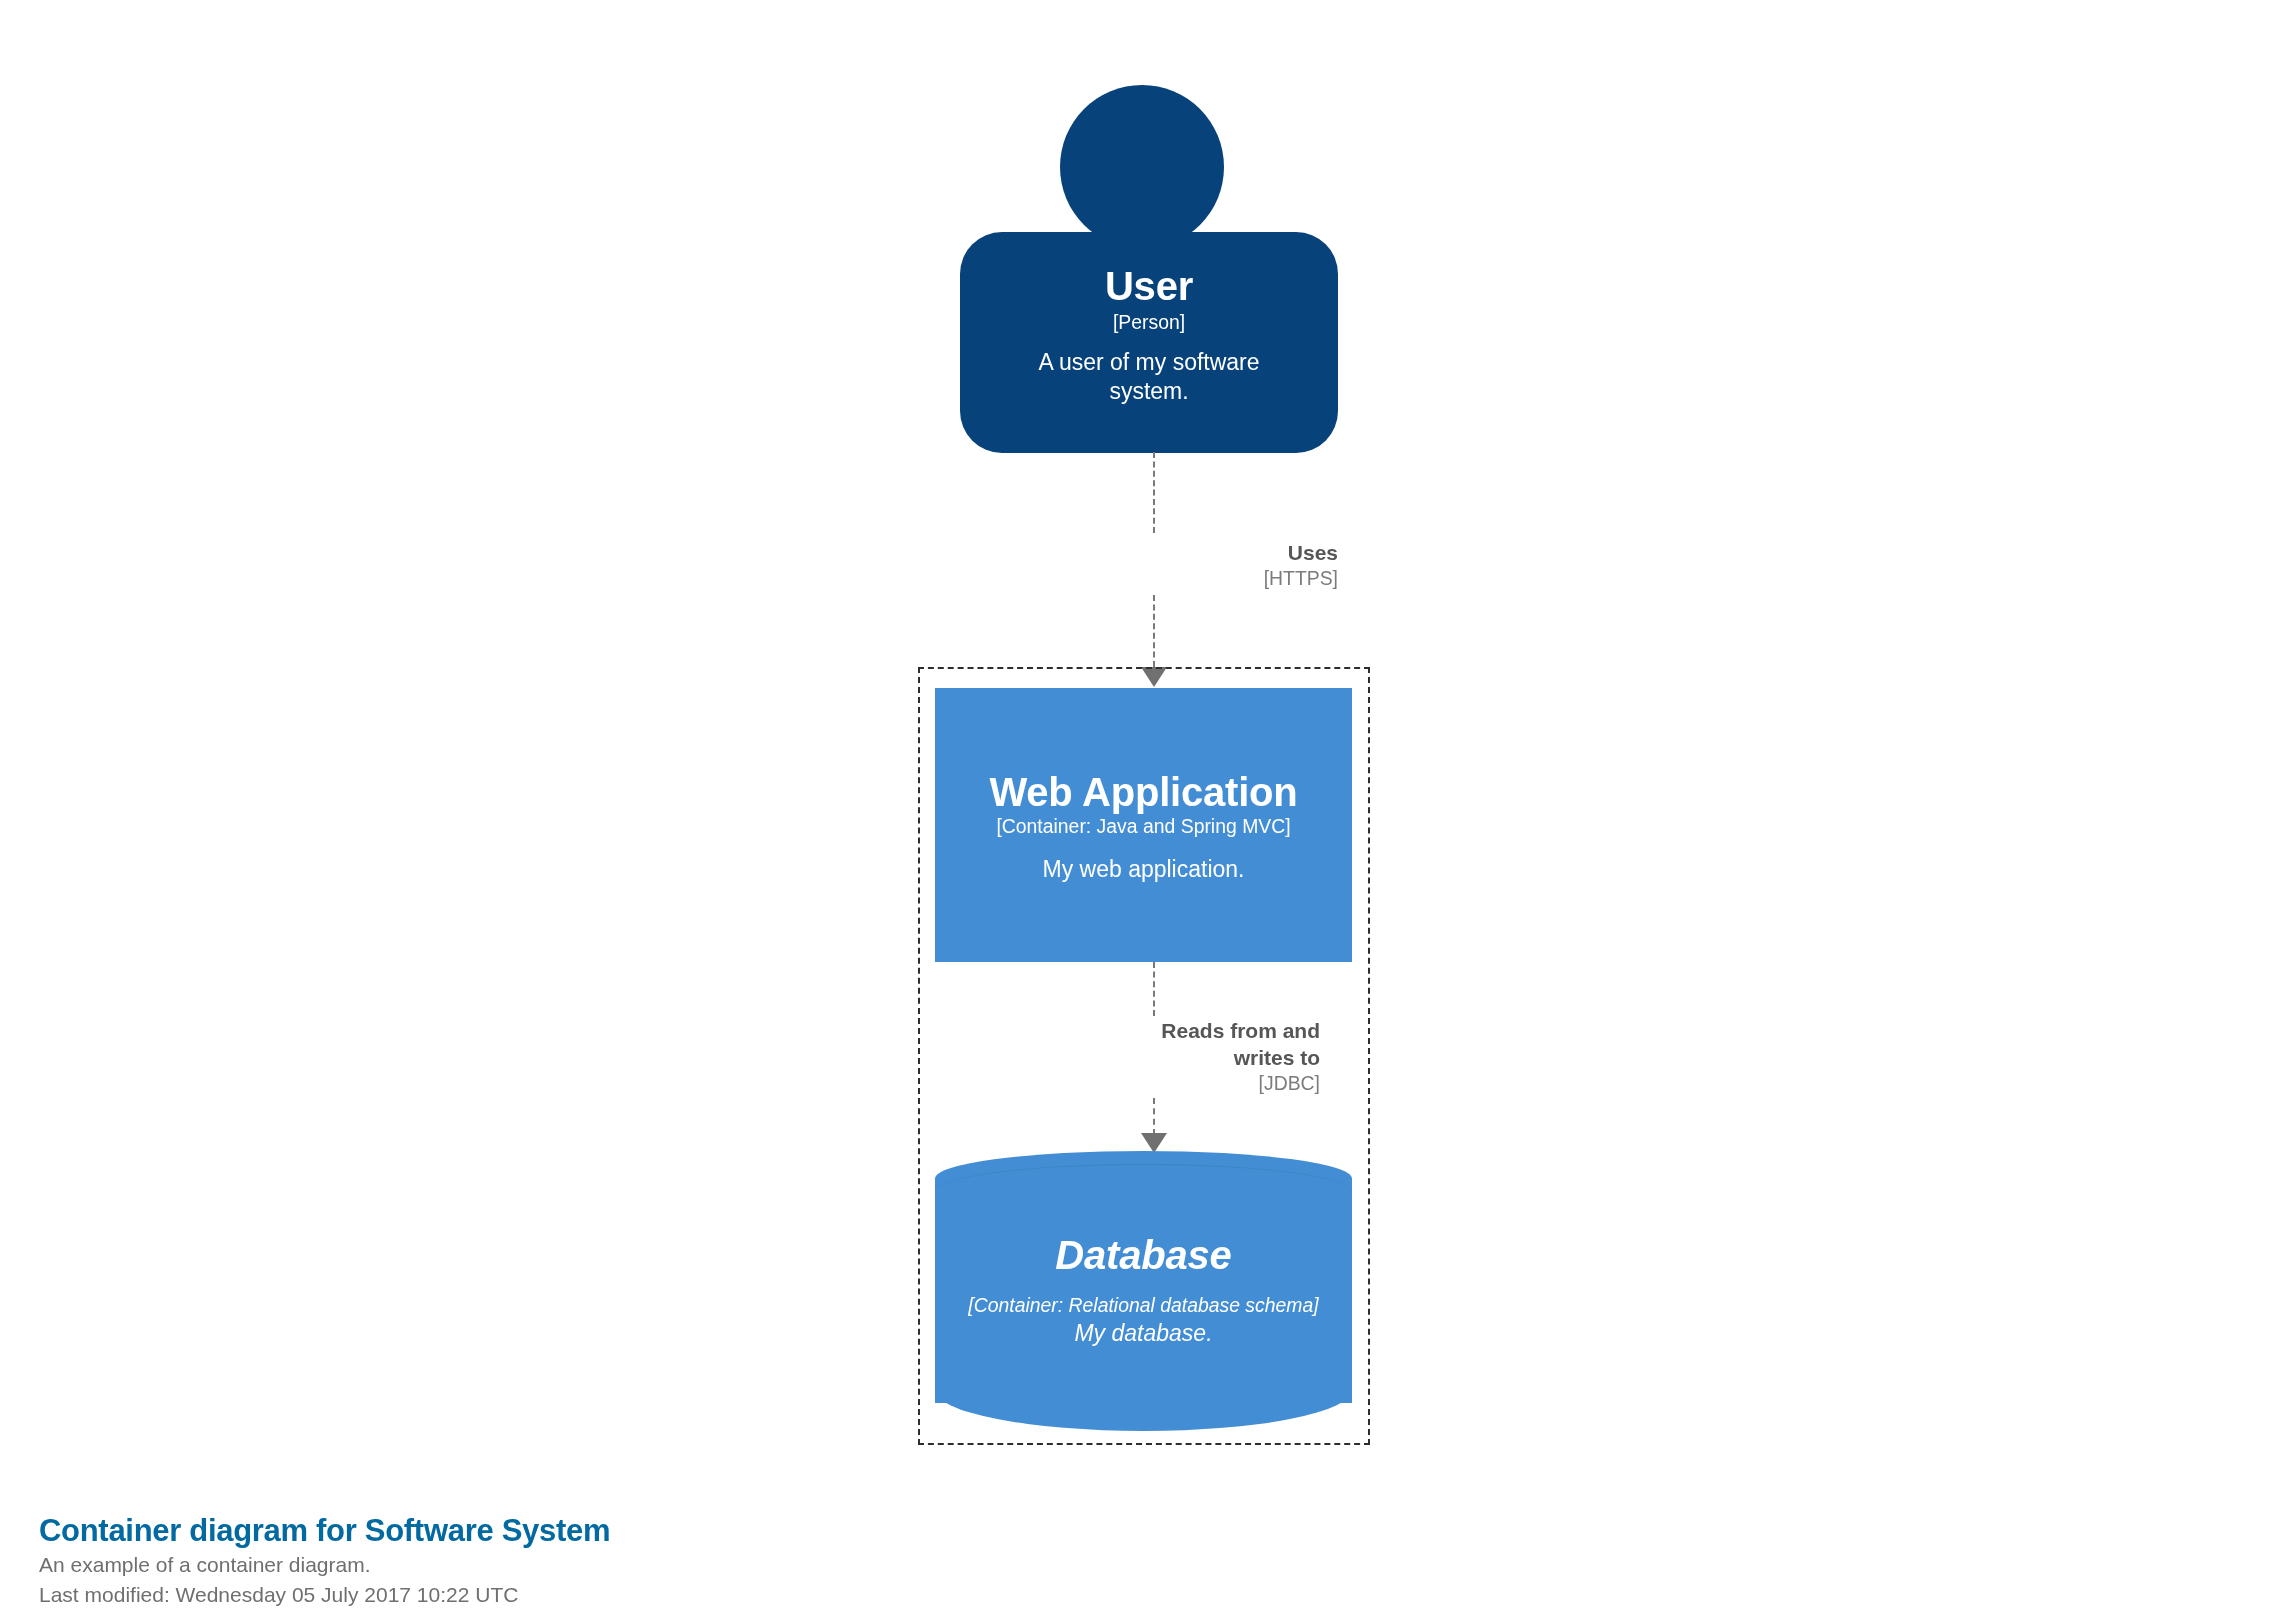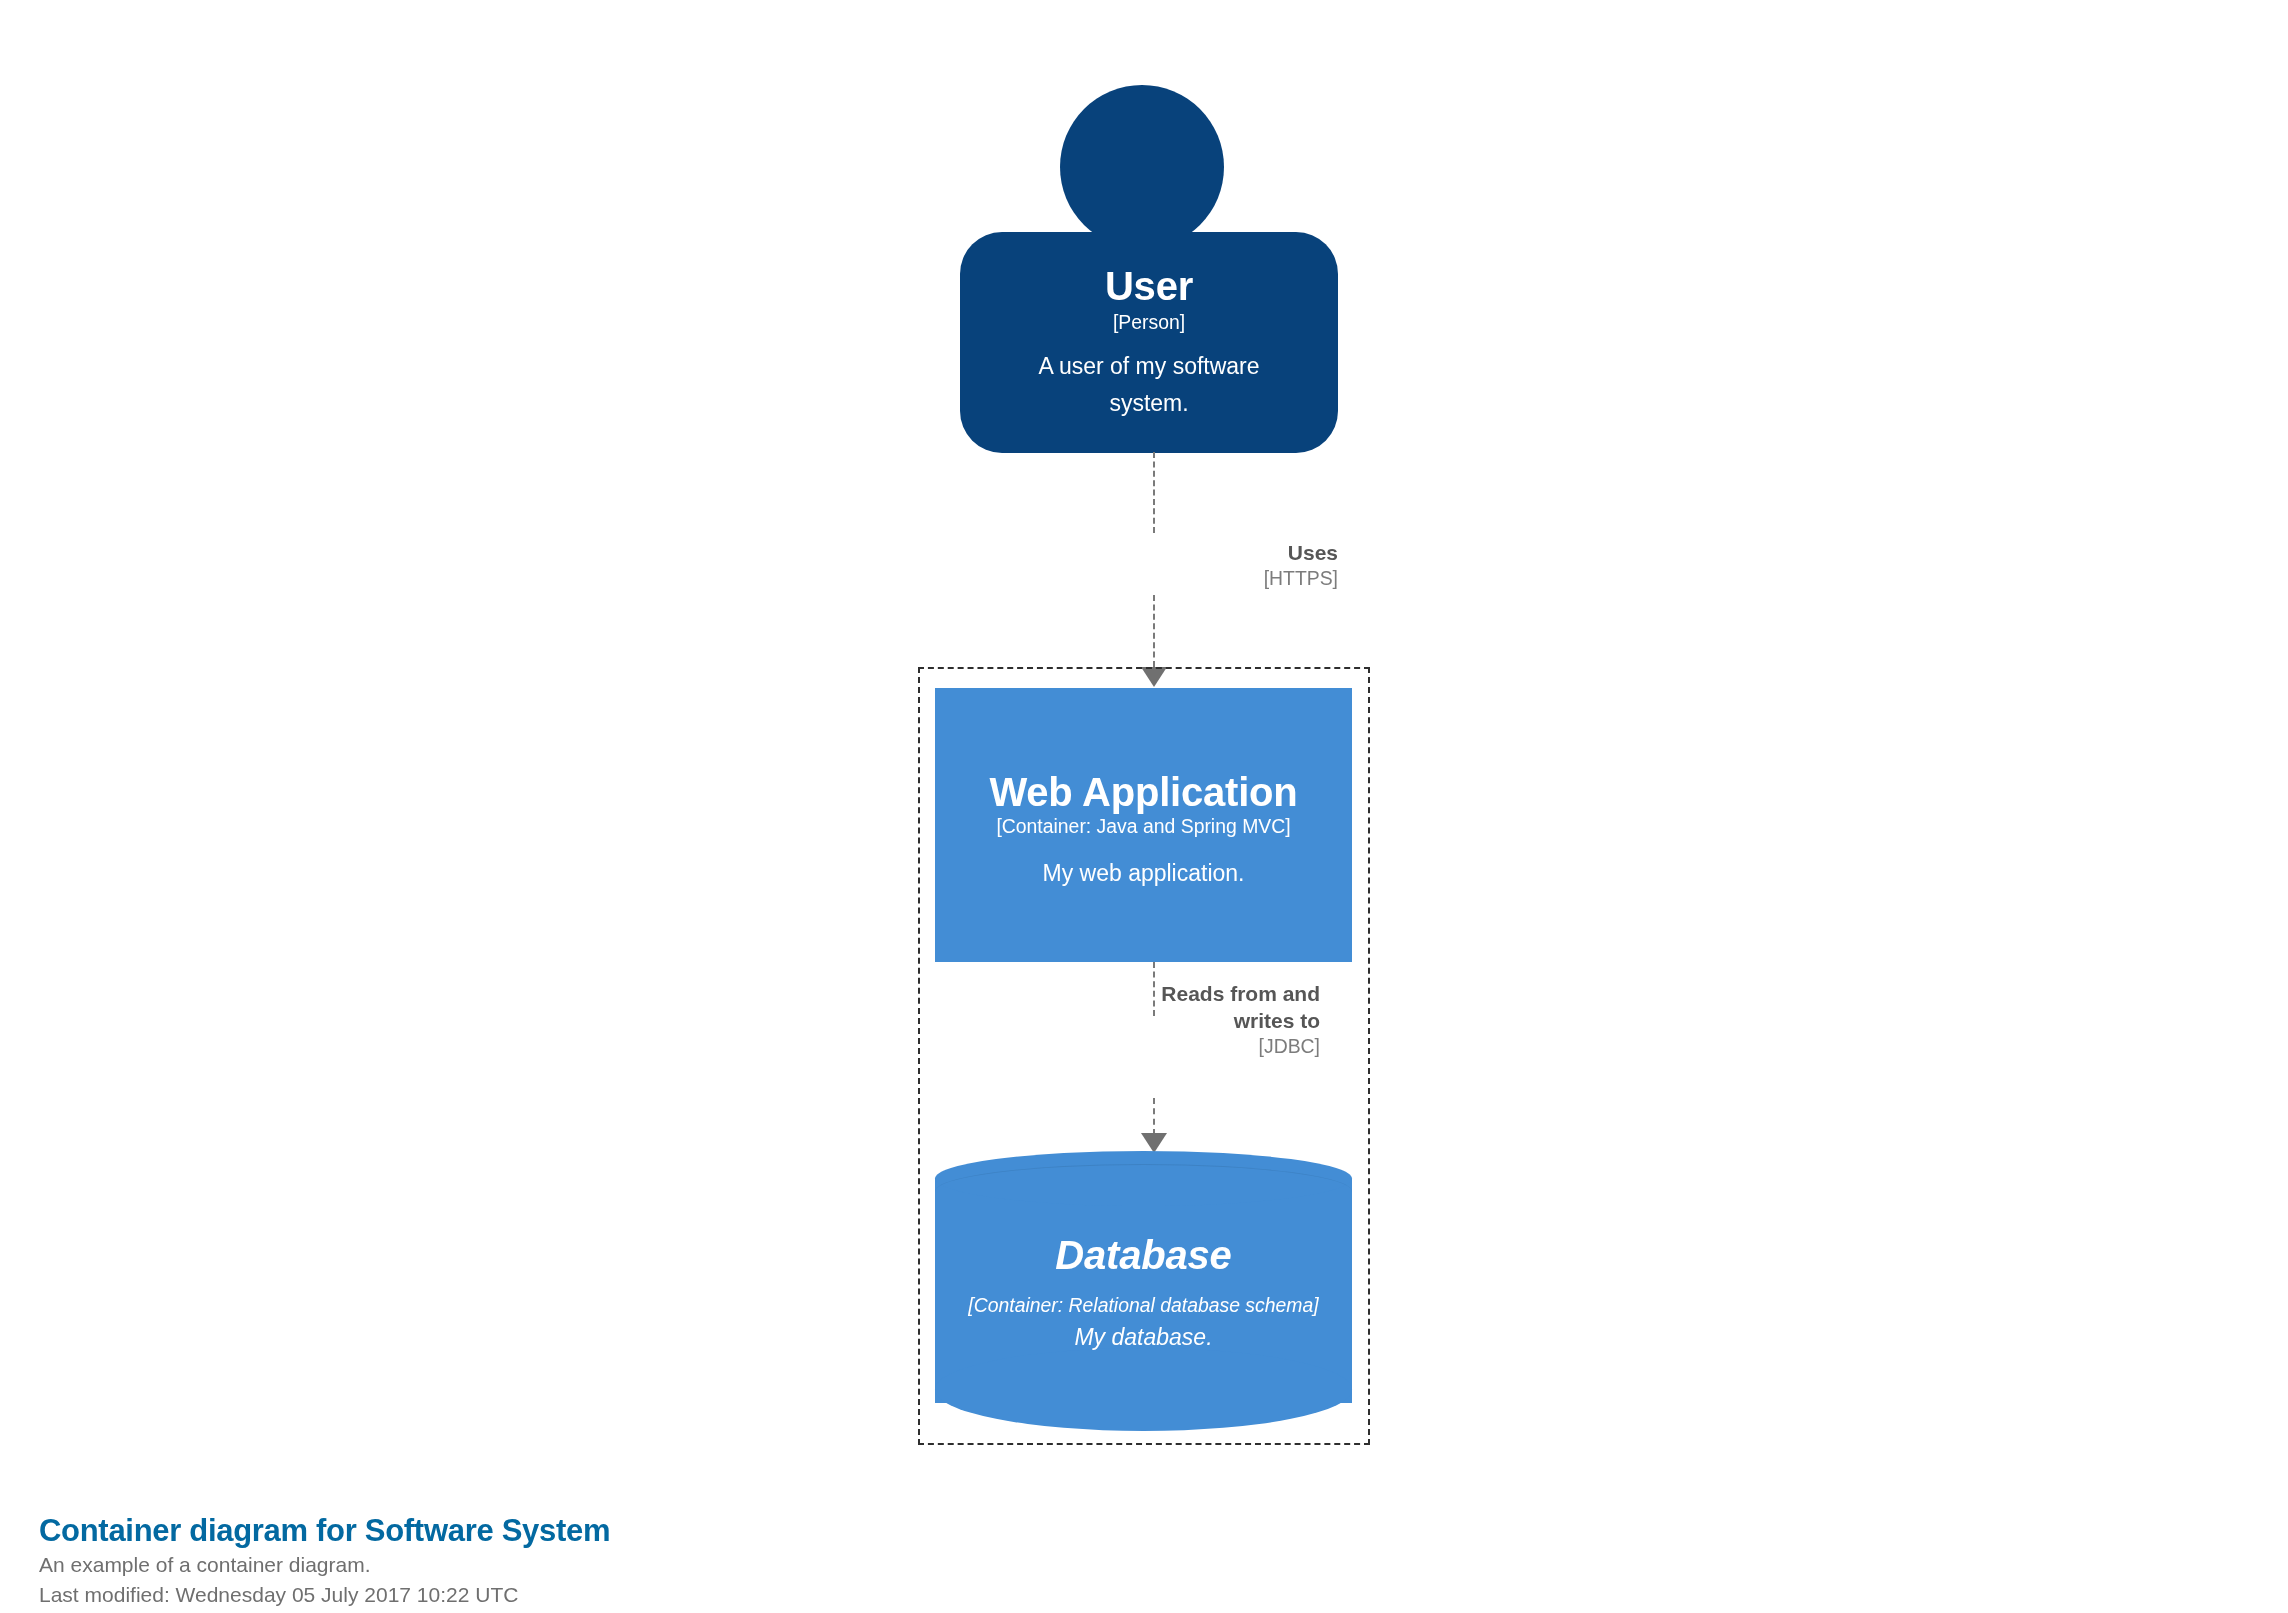--- a/index.html
+++ b/index.html
@@ -39,21 +39,21 @@
     line-height: 37px;
     letter-spacing: -0.2px;
   }
   .el-tech {
     font-size: 19.4px;
     line-height: 24px;
     font-weight: normal;
   }
   .el-desc {
     font-size: 23px;
-    line-height: 37px;
+    line-height: 29px;
     font-weight: normal;
   }
 
   
   .person {
     position: absolute;
   }
   .person-head {
     position: absolute;
     border-radius: 50%;
@@ -198,21 +198,21 @@
   <div class="boundary" style="left:918px; top:667px; width:452px; height:778px;"></div>
 
   <div class="container-box" style="left:935px; top:688px; width:417px; height:274px;">
     <div class="el-text el-name" style="top:86px;">Web Application</div>
     <div class="el-text el-tech" style="top:126px;">[Container: Java and Spring MVC]</div>
     <div class="el-text el-desc" style="top:167px;">My web application.</div>
   </div>
 
   <div>
     <div class="rel-line" style="left:1153px; top:962px; height:54px;"></div>
-    <div class="rel-labels" style="left:988px; top:980px; width:332px;">
+    <div class="rel-labels" style="left:988px; top:1017px; width:332px;">
       <div class="rel-desc">Reads from and</div>
       <div class="rel-desc">writes to</div>
       <div class="rel-tech">[JDBC]</div>
     </div>
     <div class="rel-line" style="left:1153px; top:1098px; height:37px;"></div>
     <div class="rel-arrow" style="left:1141px; top:1133px;"></div>
   </div>
 
   <div class="cylinder" style="left:935px; top:1151px; width:417px; height:280px;font-style:italic;">
     <div class="cyl-body" style="top:28px; height:224px;"></div>

